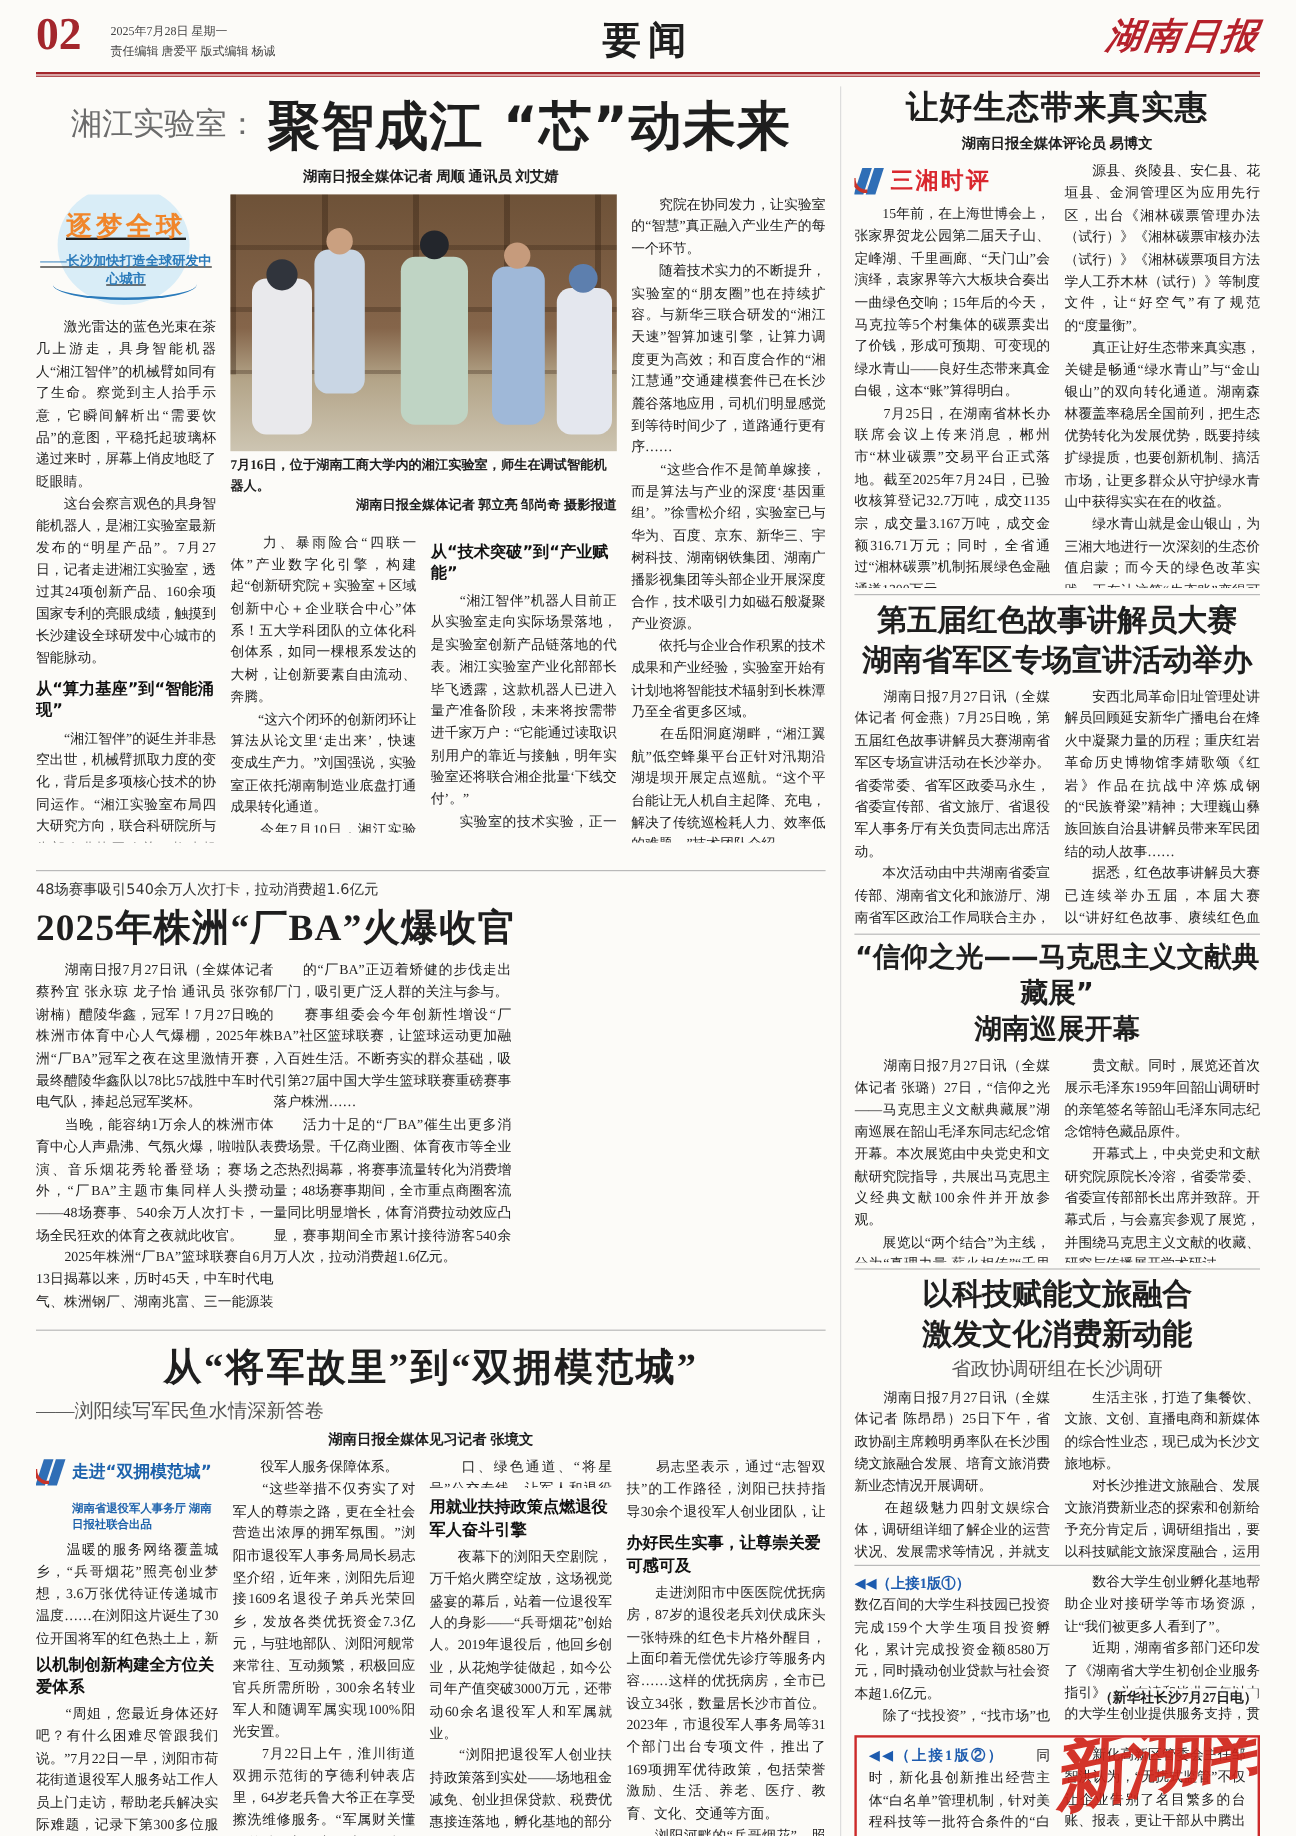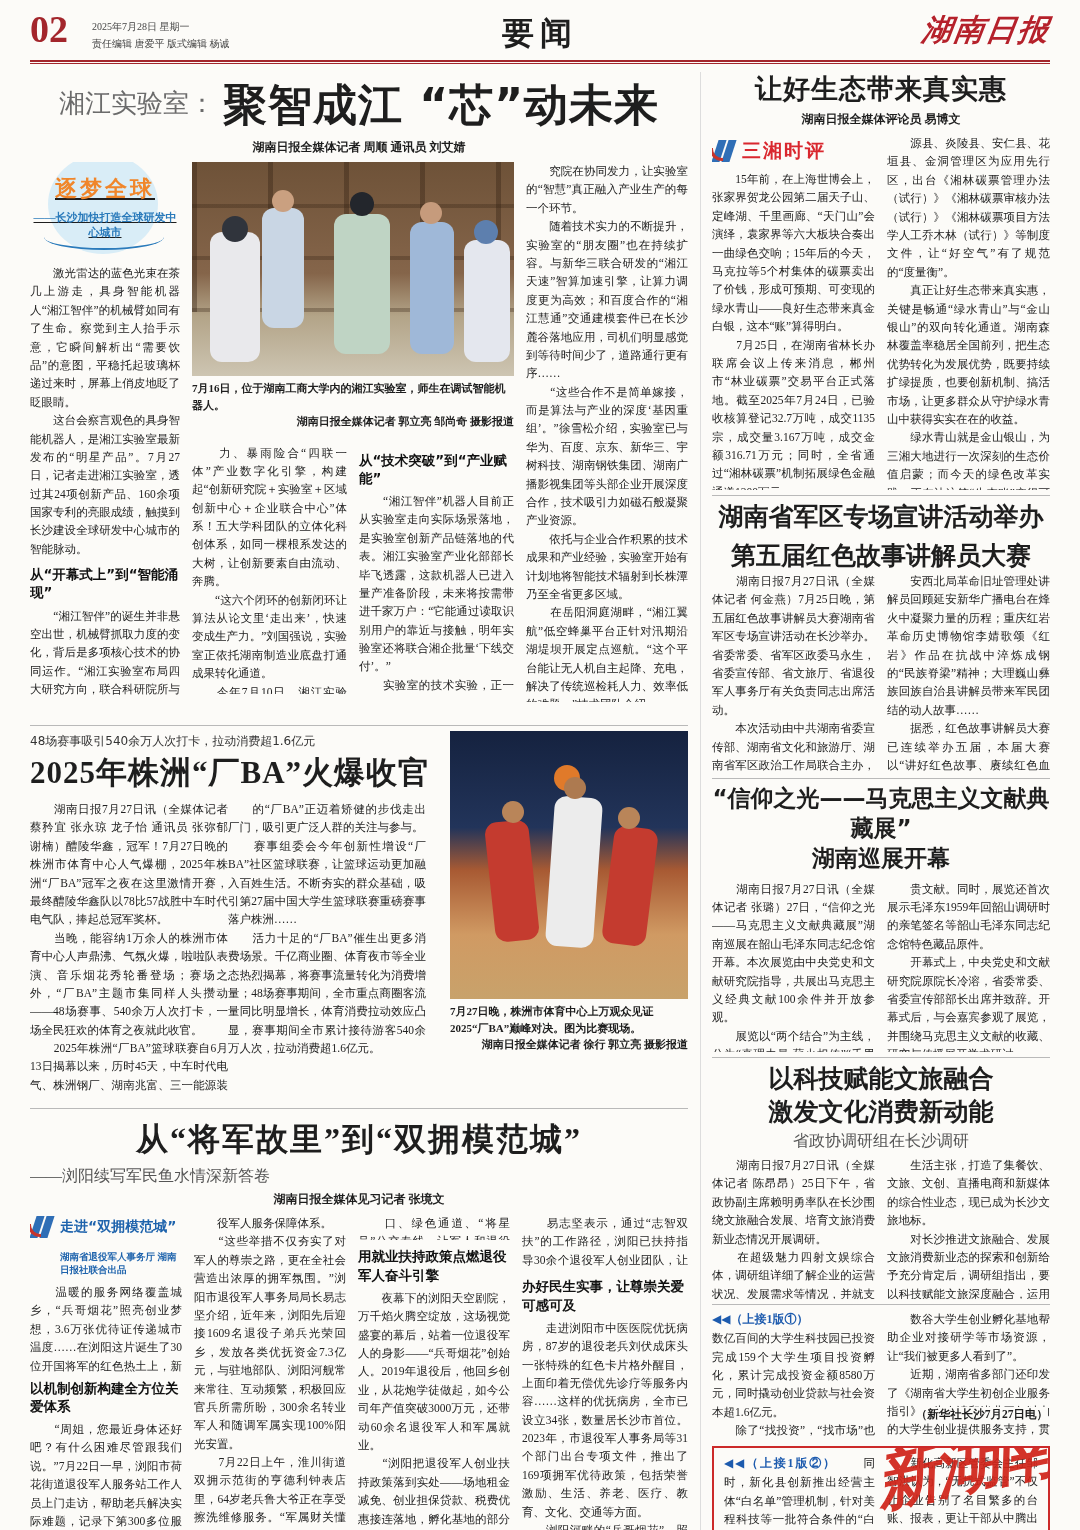--- a/index.html
+++ b/index.html
@@ -131,21 +131,21 @@
         <div class="main-body">
           <div class="mcol1">
             <div class="badge-dream">
               <div class="circle"></div>
               <div class="ttl">逐梦全球</div>
               <div class="arc"></div>
               <div class="stt">——长沙加快打造全球研发中心城市</div>
             </div>
             <div class="t">　　激光雷达的蓝色光束在茶几上游走，具身智能机器人“湘江智伴”的机械臂如同有了生命。察觉到主人抬手示意，它瞬间解析出“需要饮品”的意图，平稳托起玻璃杯递过来时，屏幕上俏皮地眨了眨眼睛。
 　　这台会察言观色的具身智能机器人，是湘江实验室最新发布的“明星产品”。7月27日，记者走进湘江实验室，透过其24项创新产品、160余项国家专利的亮眼成绩，触摸到长沙建设全球研发中心城市的智能脉动。</div>
-            <div class="sub hei">从“开幕式上”到“智能涌现”</div>
+            <div class="sub hei">从“算力基座”到“智能涌现”</div>
             <div class="t fill">　　“湘江智伴”的诞生并非悬空出世，机械臂抓取力度的变化，背后是多项核心技术的协同运作。“湘江实验室布局四大研究方向，联合科研院所与头部企业协同攻关，构建起AI规模与多集群交互创新体系，能理解人类意图并自如应答。”实验室相关负责人介绍。
 　　这样的智能突破，源于实验室扎实的“芯”基建设。2022年7月，省委、省政府部署了人工智能与先进计算省实验室布局，湘江实验室应运而生，并依托国家超级计算长沙中心构建强大算力底座，为智能涌现提供“肥沃土壤”。
 　　“我们聚焦人工智能与先进计算前沿，让模型在湘江畔加速进化科技力量。”湘江实验室负责人表示，实验室已汇聚各类科研人员上千名，为长沙全球研发中心城市建设注入“强援”。
 　　创新磁场如何凝聚？湘江实验室探索出独特模式——以点带面为轴心，联动高校科研力量打造开放、共享、贯通的创新生态。</div>
           </div>
           <div class="mcolmid">
             <div class="photo photo-lab">
               <div class="fig" style="left:18px;top:70px;width:50px;height:130px;background:#e9e9ec;"></div>
               <div class="fig" style="left:30px;top:54px;width:26px;height:26px;border-radius:50%;background:#30343c;"></div>
               <div class="fig" style="left:70px;top:46px;width:42px;height:120px;background:#c9d6e4;"></div>
@@ -193,35 +193,20 @@
           <div class="ba-cols">
             <div class="c t">　　湖南日报7月27日讯（全媒体记者 蔡矜宜 张永琼 龙子怡 通讯员 张弥郁 谢楠）醴陵华鑫，冠军！7月27日晚的株洲市体育中心人气爆棚，2025年株洲“厂BA”冠军之夜在这里激情开赛，最终醴陵华鑫队以78比57战胜中车时代电气队，捧起总冠军奖杯。
 　　当晚，能容纳1万余人的株洲市体育中心人声鼎沸、气氛火爆，啦啦队表演、音乐烟花秀轮番登场；赛场之外，“厂BA”主题市集同样人头攒动——48场赛事、540余万人次打卡，一场全民狂欢的体育之夜就此收官。
 　　2025年株洲“厂BA”篮球联赛自6月13日揭幕以来，历时45天，中车时代电气、株洲钢厂、湖南兆富、三一能源装备等32支企业球队展开精彩对决，赛事所有场次堪称巅峰对决。
 　　年度冠军已经诞生，生活依然火热继续。9月，“厂BA”冠军队还将代表株洲出征全国和全球赛场，为株洲这张“金名片”再添新彩。</div>
             <div class="c t">　　的“厂BA”正迈着矫健的步伐走出厂门，吸引更广泛人群的关注与参与。
 　　赛事组委会今年创新性增设“厂BA”社区篮球联赛，让篮球运动更加融入百姓生活。不断夯实的群众基础，吸引第27届中国大学生篮球联赛重磅赛事落户株洲……
 　　活力十足的“厂BA”催生出更多消费场景。千亿商业圈、体育夜市等全业态热烈揭幕，将赛事流量转化为消费增量；48场赛事期间，全市重点商圈客流量同比明显增长，体育消费拉动效应凸显，赛事期间全市累计接待游客540余万人次，拉动消费超1.6亿元。</div>
           </div>
         </div>
-        <div class="ba-right">
-          <div class="photo photo-bball">
-            <div class="fig" style="left:104px;top:34px;width:26px;height:26px;border-radius:50%;background:#e07a2a;"></div>
-            <div class="fig" style="left:40px;top:90px;width:44px;height:120px;background:#c43b2f;transform:rotate(-6deg);"></div>
-            <div class="fig" style="left:52px;top:70px;width:22px;height:22px;border-radius:50%;background:#b98559;"></div>
-            <div class="fig" style="left:100px;top:66px;width:48px;height:150px;background:#ececec;transform:rotate(4deg);"></div>
-            <div class="fig" style="left:114px;top:46px;width:22px;height:22px;border-radius:50%;background:#ad7a50;"></div>
-            <div class="fig" style="left:158px;top:96px;width:44px;height:118px;background:#c43b2f;transform:rotate(7deg);"></div>
-            <div class="fig" style="left:168px;top:76px;width:22px;height:22px;border-radius:50%;background:#b98559;"></div>
-          </div>
-          <div class="caption">
-            <span>7月27日晚，株洲市体育中心上万观众见证2025“厂BA”巅峰对决。图为比赛现场。</span>
-            <span class="credit">湖南日报全媒体记者 徐行 郭立亮 摄影报道</span>
-          </div>
-        </div>
       </section>
 
       <div class="rule"></div>
 
       <section class="art-sy">
         <div class="sy-title">从“将军故里”到“双拥模范城”</div>
         <div class="sy-sub">——浏阳续写军民鱼水情深新答卷</div>
         <div class="byline">湖南日报全媒体见习记者 张境文</div>
         <div class="sy-cols">
           <div class="c">
@@ -285,22 +270,22 @@
             <div class="t fill">　　源县、炎陵县、安仁县、花垣县、金洞管理区为应用先行区，出台《湘林碳票管理办法（试行）》《湘林碳票审核办法（试行）》《湘林碳票项目方法学人工乔木林（试行）》等制度文件，让“好空气”有了规范的“度量衡”。
 　　真正让好生态带来真实惠，关键是畅通“绿水青山”与“金山银山”的双向转化通道。湖南森林覆盖率稳居全国前列，把生态优势转化为发展优势，既要持续扩绿提质，也要创新机制、搞活市场，让更多群众从守护绿水青山中获得实实在在的收益。
 　　绿水青山就是金山银山，为三湘大地进行一次深刻的生态价值启蒙；而今天的绿色改革实践，正在让这笔“生态账”变得可感可及、触手可得。我们有理由相信，随着改革走深走实，好生态必将带来更多真实惠，“绿色名片”里的含金量会越来越足、越来越实。</div>
           </div>
         </div>
       </section>
 
       <div class="rule"></div>
 
       <section class="rsec redsec">
+        <div class="r-title hei">第五届红色故事讲解员大赛</div>
         <div class="r-title hei" style="margin-bottom:6px;">湖南省军区专场宣讲活动举办</div>
-        <div class="r-title hei">第五届红色故事讲解员大赛</div>
         <div class="rcols">
           <div class="c t">　　湖南日报7月27日讯（全媒体记者 何金燕）7月25日晚，第五届红色故事讲解员大赛湖南省军区专场宣讲活动在长沙举办。省委常委、省军区政委马永生，省委宣传部、省文旅厅、省退役军人事务厅有关负责同志出席活动。
 　　本次活动由中共湖南省委宣传部、湖南省文化和旅游厅、湖南省军区政治工作局联合主办，来自全省军地的红色故事讲解员同台宣讲，重温革命先辈的烽火岁月，汲取奋进力量。
 　　四平战役纪念馆讲解员以杨靖宇将军的故事拉开帷幕；雷锋生前所在部队宣讲员动情讲述传承雷锋精神的故事，引得现场掌声阵阵。</div>
           <div class="c t">　　安西北局革命旧址管理处讲解员回顾延安新华广播电台在烽火中凝聚力量的历程；重庆红岩革命历史博物馆李婧歌颂《红岩》作品在抗战中淬炼成钢的“民族脊梁”精神；大理巍山彝族回族自治县讲解员带来军民团结的动人故事……
 　　据悉，红色故事讲解员大赛已连续举办五届，本届大赛以“讲好红色故事、赓续红色血脉”为主题，此次军区专场宣讲活动旨在弘扬英雄精神，激励广大官兵矢志强军、建功军营，以实际行动庆祝中国人民解放军建军98周年，推动全民国防教育走深走实，凝聚强国强军的磅礴力量。</div>
         </div>
       </section>
 
       <div class="rule"></div>

